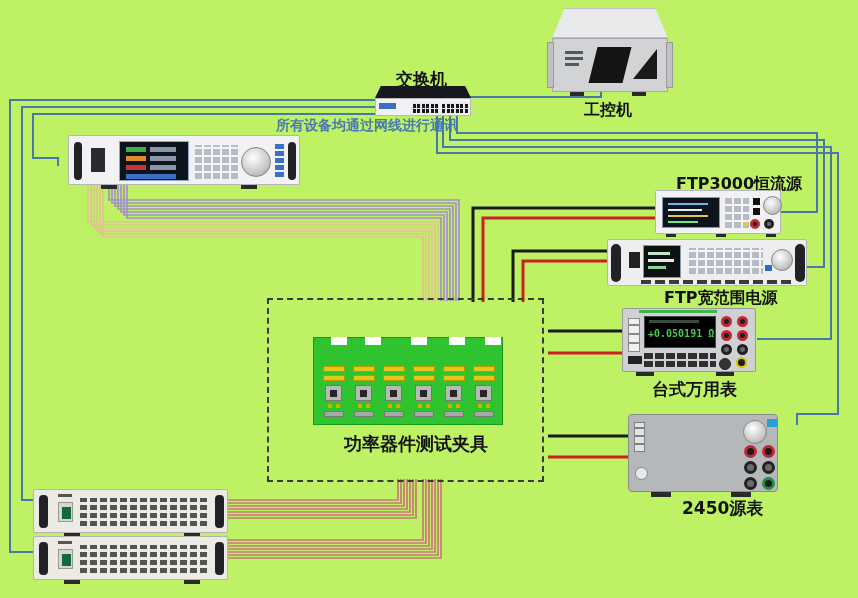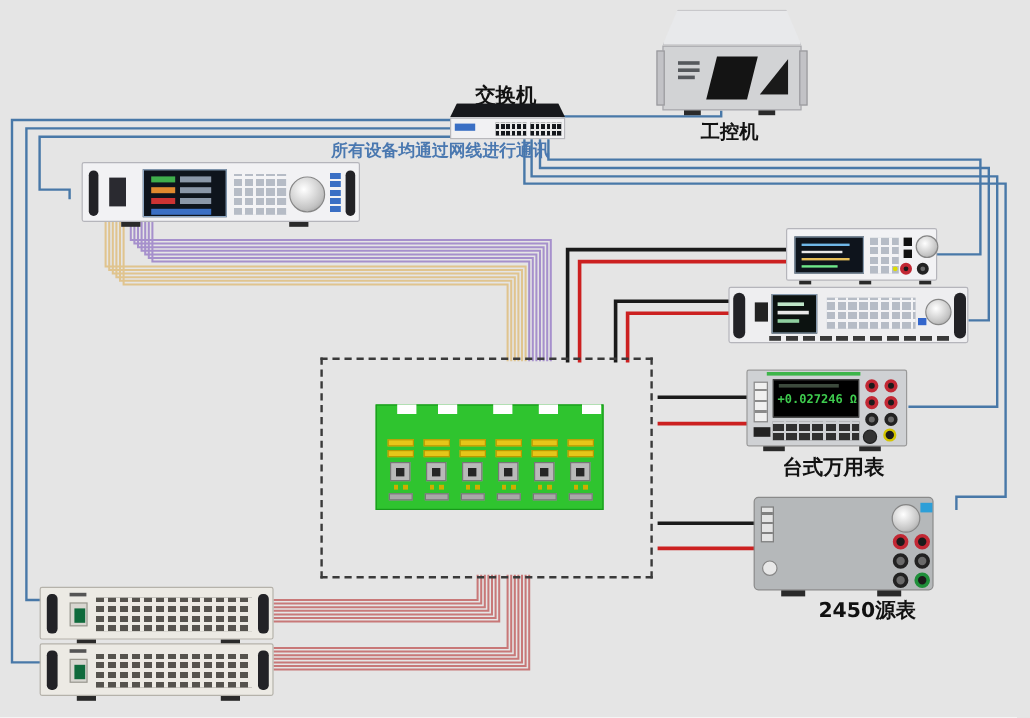--- a/index.html
+++ b/index.html
@@ -1,17 +1,17 @@
 <!DOCTYPE html>
 <html style="--wire_blue: #4878a8; --wire_red: #cc2020; --wire_black: #1a1a1a; --ribbon_purple: #a690cc; --ribbon_tan: #e0c48e; --ribbon_pink: #c87878; --pcb_green: #2fc42f; --note_blue: #4a78b0; --reading_green: #3ecb4e;"><head>
 <meta charset="utf-8">
 <style>
   html,body{margin:0;padding:0;background:#fff;width:858px;height:598px;overflow:hidden;
     font-family:"DejaVu Sans","Liberation Sans",sans-serif;}
-  #canvas{position:relative;width:858px;height:598px;background:#e5e5e5;}
+  #canvas{position:relative;width:858px;height:598px;background:#bef264;}
   .abs{position:absolute;}
   svg{position:absolute;left:0;top:0;}
   .net path{stroke:var(--wire_blue);stroke-width:2;fill:none;}
   .pwr-black path{stroke:var(--wire_black);stroke-width:3;fill:none;}
   .pwr-red path{stroke:var(--wire_red);stroke-width:3;fill:none;}
   .lbl{position:absolute;font-weight:bold;color:#111;white-space:nowrap;font-size:16px;}
   .lbl.big{font-size:18px;}
   .lbl.mid{font-size:17px;}
   .note{position:absolute;font-weight:bold;font-size:14px;color:var(--note_blue);white-space:nowrap;text-align:center;}
   .dev{position:absolute;box-sizing:border-box;}
@@ -126,20 +126,22 @@
       <path d="M655,218 H483 V302"></path>
       <path d="M610,261 H523 V302"></path>
       <path d="M548,353 H624"></path>
       <path d="M548,457 H630"></path>
     </g>
   </svg>
 
   <div class="lbl mid" style="left:396px;top:68px;">交换机</div>
   <div class="lbl" style="left:584px;top:100px;">工控机</div>
   <div class="note" style="left:276px;top:117px;">所有设备均通过网线进行通讯</div>
+  <div class="lbl" style="left:676px;top:174px;">FTP3000恒流源</div>
+  <div class="lbl" style="left:664px;top:288px;">FTP宽范围电源</div>
   <div class="lbl mid" style="left:652px;top:378px;">台式万用表</div>
   <div class="lbl mid" style="left:682px;top:497px;">2450源表</div>
 
   <div class="dev" style="left:375px;top:86px;width:96px;height:30px;">
     <div class="sw-top"></div>
     <div class="sw-body">
       <div class="abs" style="left:3px;top:4px;width:17px;height:6px;background:#3a6fc4;"></div>
       <div class="abs grid-dark" style="left:37px;top:3px;width:26px;height:11px;"></div>
       <div class="abs grid-dark" style="left:66px;top:3px;width:26px;height:11px;"></div>
     </div>
@@ -213,21 +215,21 @@
     <div class="knob" style="left:163px;top:9px;width:20px;height:20px;"></div>
     <div class="vents" style="left:33px;top:40px;width:150px;height:4px;"></div>
   </div>
 
   <div class="panel" style="left:622px;top:308px;width:134px;height:64px;background:#cfd1d4;border-color:#999;">
     <div class="abs" style="left:16px;top:1px;width:78px;height:3px;background:#3db54a;"></div>
     <div class="abs" style="left:5px;top:9px;width:12px;height:34px;background:repeating-linear-gradient(0deg,#f0f0f0 0 7px,#8a8a8a 7px 9px);border:1px solid #8a8a8a;box-sizing:border-box;"></div>
     <div class="abs" style="left:5px;top:47px;width:14px;height:8px;background:#222;"></div>
     <div class="screen-dark" style="left:21px;top:7px;width:72px;height:32px;background:#000;border-color:#444;">
       <div class="bar" style="left:4px;top:3px;width:50px;height:3px;background:#3c4a3c;"></div>
-      <div class="mono" style="position:absolute;left:3px;top:11px;font-size:10px;font-weight:bold;color:var(--reading_green);">+0.027246 Ω</div>
+      <div class="mono" style="position:absolute;left:3px;top:11px;font-size:10px;font-weight:bold;color:var(--reading_green);">+0.050191 Ω</div>
     </div>
     <div class="abs grid-keys-dark" style="left:21px;top:42px;width:72px;height:16px;"></div>
     <div class="jack red" style="left:98px;top:7px;width:11px;height:11px;"></div>
     <div class="jack red" style="left:114px;top:7px;width:11px;height:11px;"></div>
     <div class="jack red" style="left:98px;top:21px;width:11px;height:11px;"></div>
     <div class="jack red" style="left:114px;top:21px;width:11px;height:11px;"></div>
     <div class="jack blk" style="left:98px;top:35px;width:11px;height:11px;"></div>
     <div class="jack blk" style="left:114px;top:35px;width:11px;height:11px;"></div>
     <div class="knob" style="left:96px;top:49px;width:10px;height:10px;background:#333;border-color:#222;"></div>
     <div class="jack yel" style="left:113px;top:48px;width:11px;height:11px;"></div>
@@ -330,14 +332,15 @@
           <i class="pads"></i>
           <i class="gbar"></i>
         </div>
       </div>
   <div class="notch" style="left: 17px;"></div>
       <div class="notch" style="left: 51px;"></div>
       <div class="notch" style="left: 97px;"></div>
       <div class="notch" style="left: 135px;"></div>
       <div class="notch" style="left: 171px;"></div>
     </div>
+  <div class="lbl big" style="left:344px;top:432px;">功率器件测试夹具</div>
 
 </div>
 
 </body></html>

